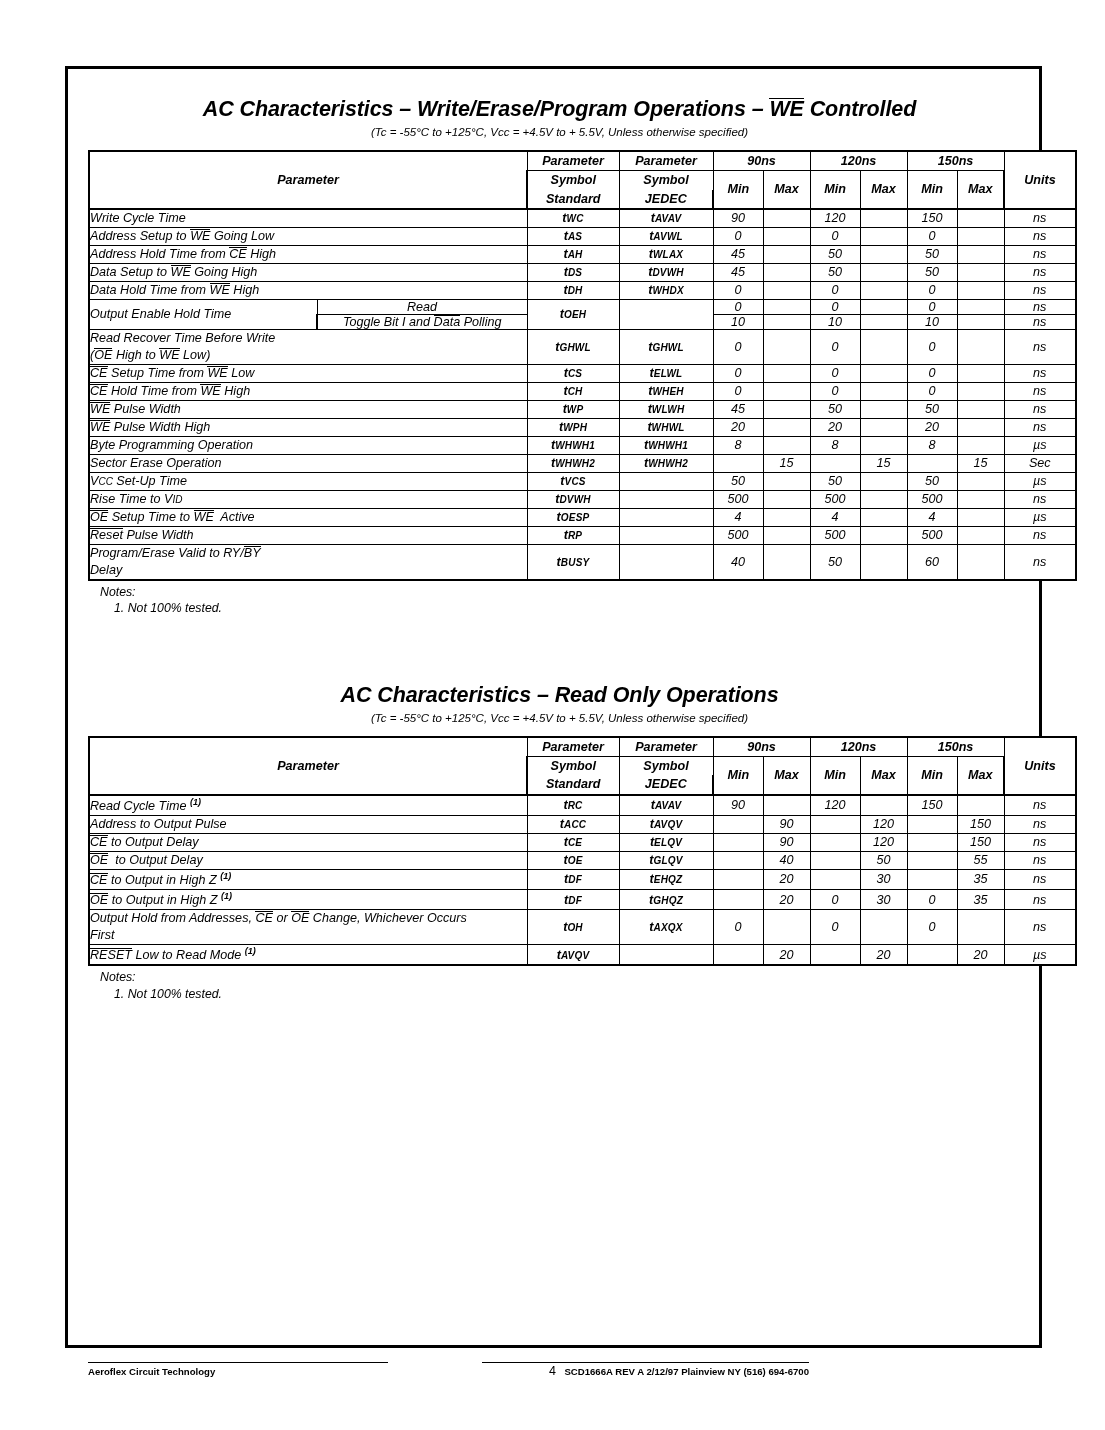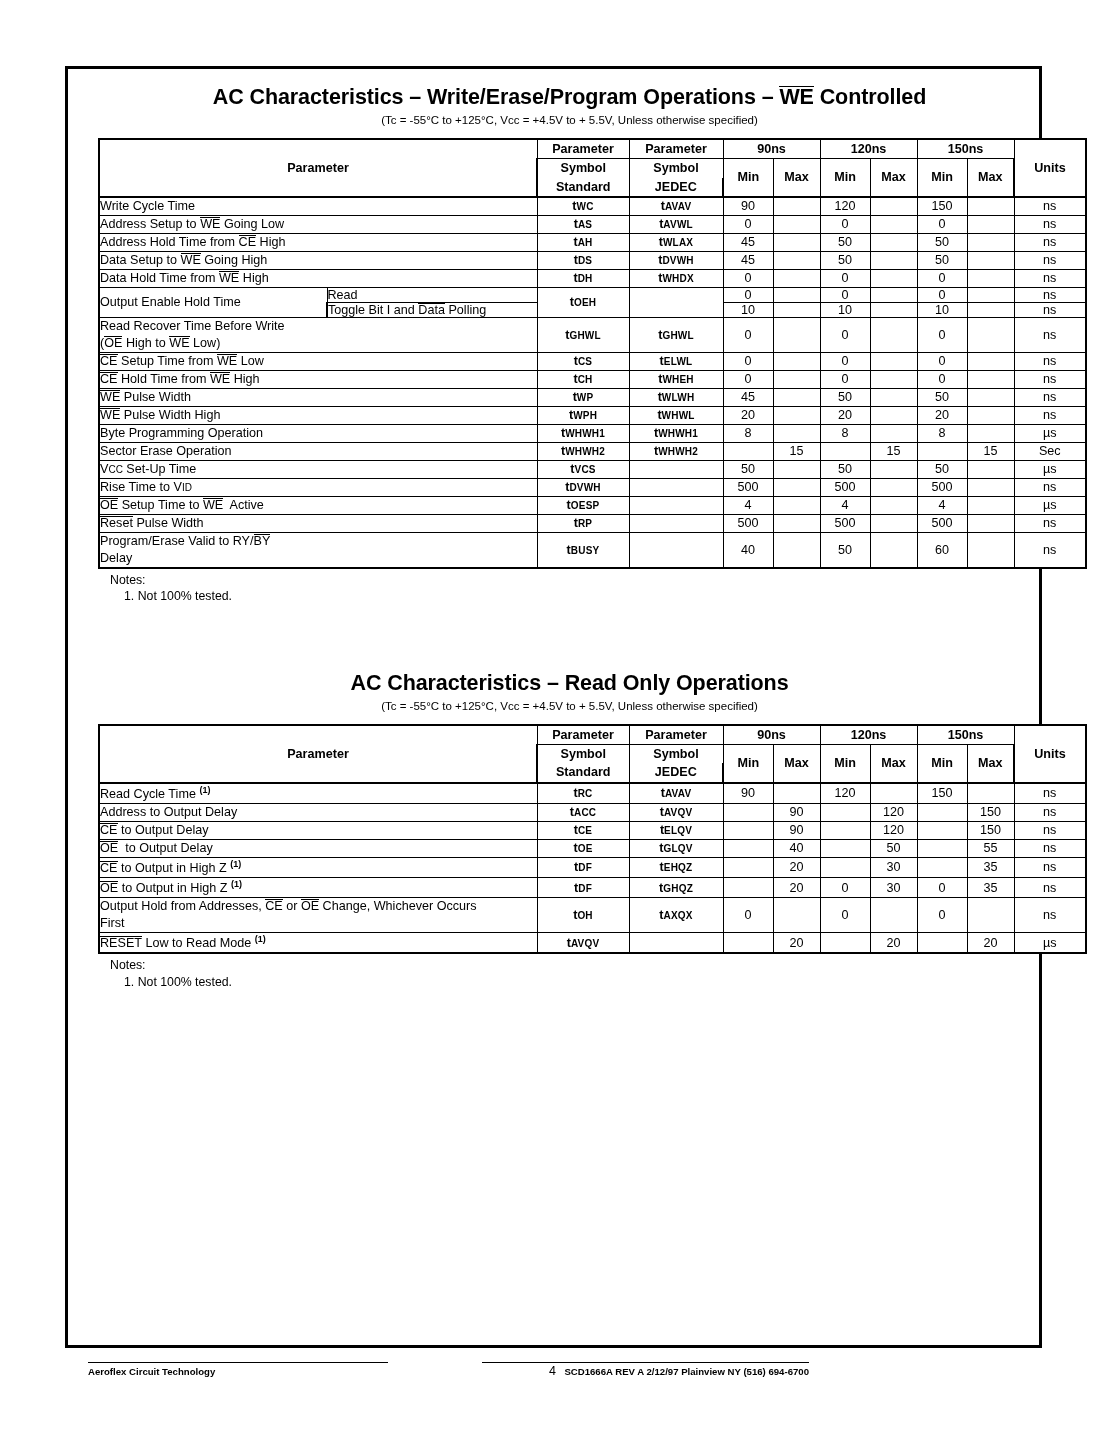--- a/index.html
+++ b/index.html
@@ -19,25 +19,26 @@
     position: absolute;
     left: 65px;
     top: 66px;
     width: 977px;
     height: 1282px;
     border: 3px solid #000;
     box-sizing: border-box;
   }
   .page-inner {
     position: absolute;
-    left: 16px; top: 0;
+    left: 6px; top: 0;
     width: 100%;
     height: 100%;
-    padding: 8px 14px 0 14px;
+    padding: 20px 14px 0 14px;
     box-sizing: border-box;
+    font-style: italic;
   }
   h1.section-title {
     font-size: 21.5px;
     font-weight: bold;
     text-align: center;
     margin: 8px 0 4px 0;
     letter-spacing: -0.1px;
   }
   .section-sub {
     font-size: 11.5px;
@@ -65,21 +66,21 @@
   }
   table.spec thead tr:first-child th { border-top: 2.5px solid #000; }
   table.spec tbody tr:first-child td { border-top: 2.5px solid #000; }
   table.spec tbody tr td:first-child { border-left: 2.5px solid #000; }
   table.spec thead tr th:first-child { border-left: 2.5px solid #000; }
   table.spec tbody tr:last-child td { border-bottom: 2.5px solid #000; }
   table.spec tr td:last-child, table.spec tr th:last-child { border-right: 2.5px solid #000; }
 
   th.h-param { text-align: left; padding-left: 8px; }
   .c-param { text-align: left; padding: 3px 0 3px 8px; line-height: 1.35; }
-  .c-sub { text-align: left; padding: 2px 4px; }
+  .c-sub { text-align: center; padding: 2px 4px; }
   .c-sym { text-align: center; font-weight: bold; font-size: 12.2px; padding: 3px 0; }
   .c-num { text-align: center; padding: 3px 0; font-size: 12.8px; }
   .c-unit { text-align: center; padding: 3px 0; font-size: 12.8px; }
 
   sub.sm { font-size: 10px; font-weight: bold; letter-spacing: 0.2px; vertical-align: baseline; }
   .scap { font-size: 10px; }
   sup.note { font-size: 9px; vertical-align: super; font-weight: bold; }
 
   .notes {
     font-size: 12.3px;
@@ -494,21 +495,21 @@
           <td class="c-num">90</td>
           <td class="c-num"></td>
           <td class="c-num">120</td>
           <td class="c-num"></td>
           <td class="c-num">150</td>
           <td class="c-num"></td>
           <td class="c-unit">ns</td>
         </tr>
 
         <tr>
-          <td class="c-param">Address to Output Delay</td>
+          <td class="c-param">Address to Output Pulse</td>
           <td class="c-sym">t<sub class="sm">ACC</sub></td>
           <td class="c-sym">t<sub class="sm">AVQV</sub></td>
           <td class="c-num"></td>
           <td class="c-num">90</td>
           <td class="c-num"></td>
           <td class="c-num">120</td>
           <td class="c-num"></td>
           <td class="c-num">150</td>
           <td class="c-unit">ns</td>
         </tr>

